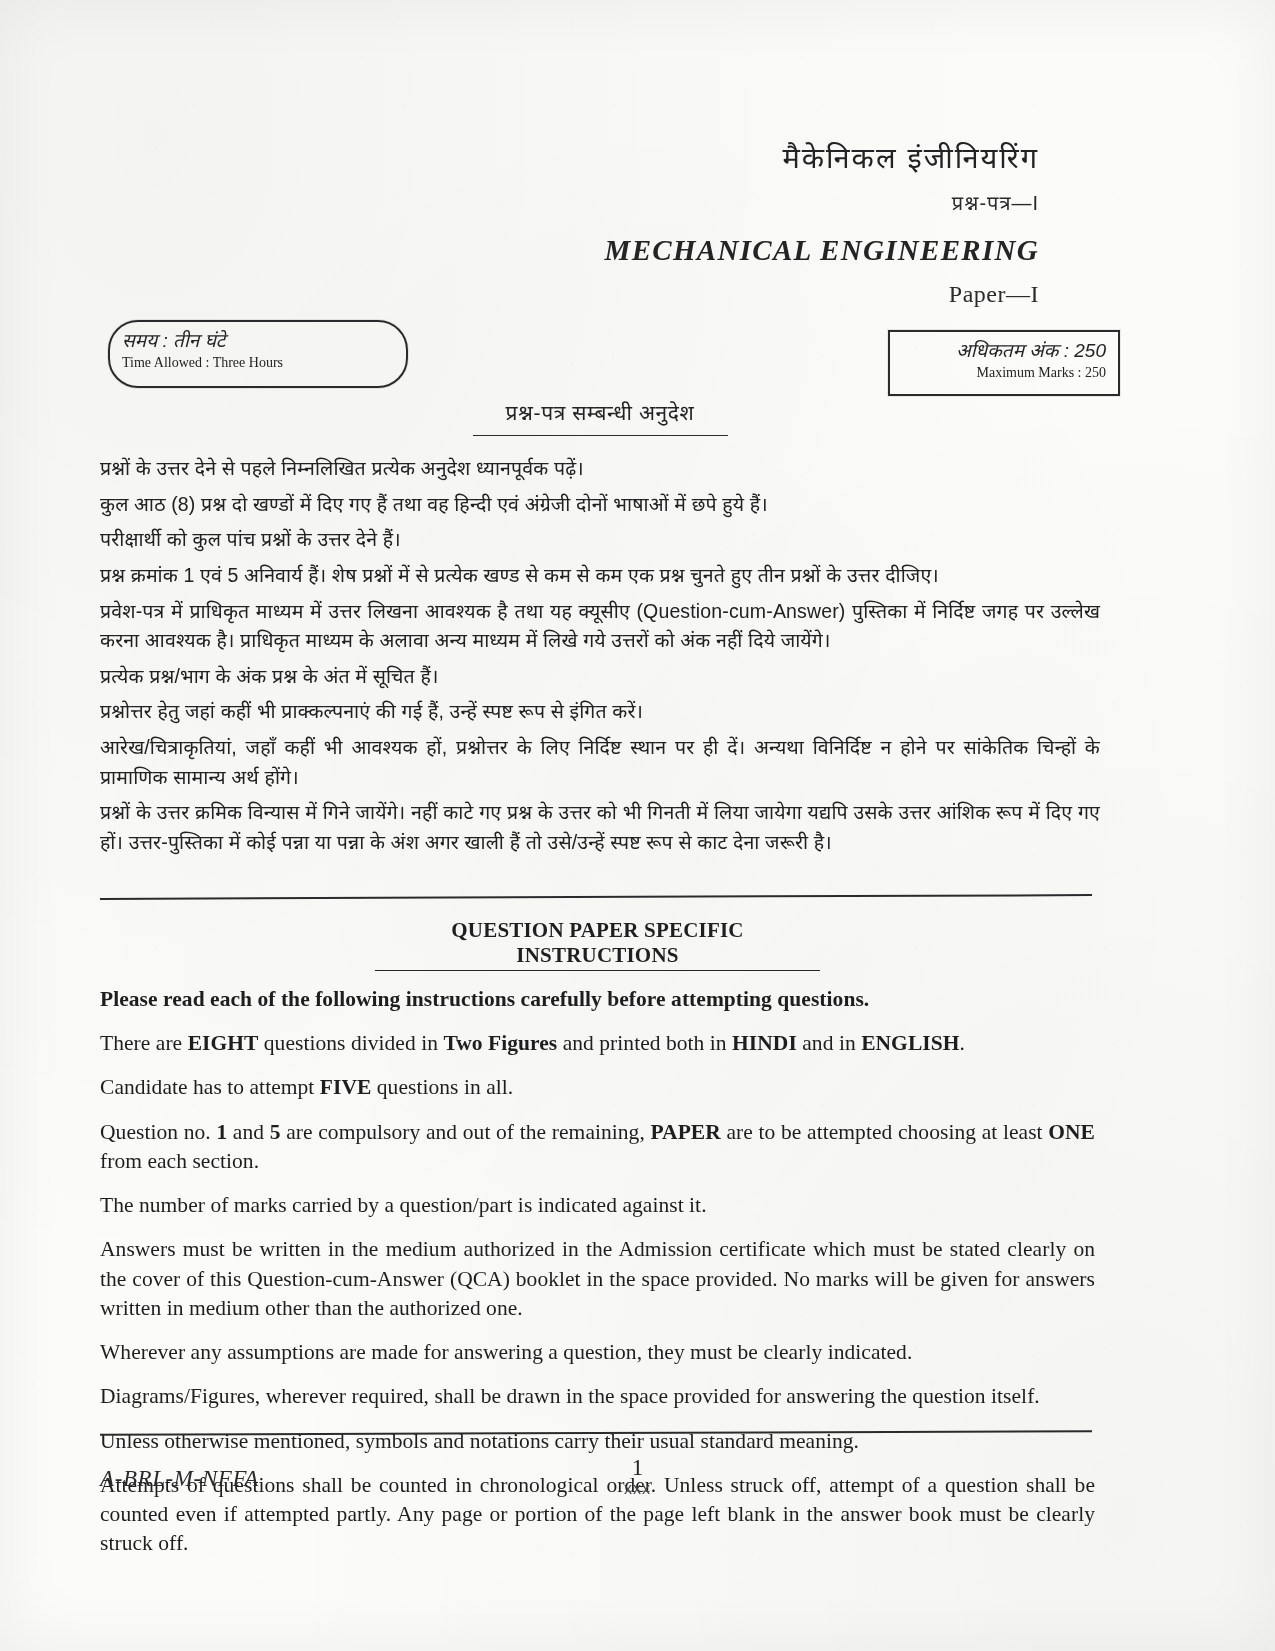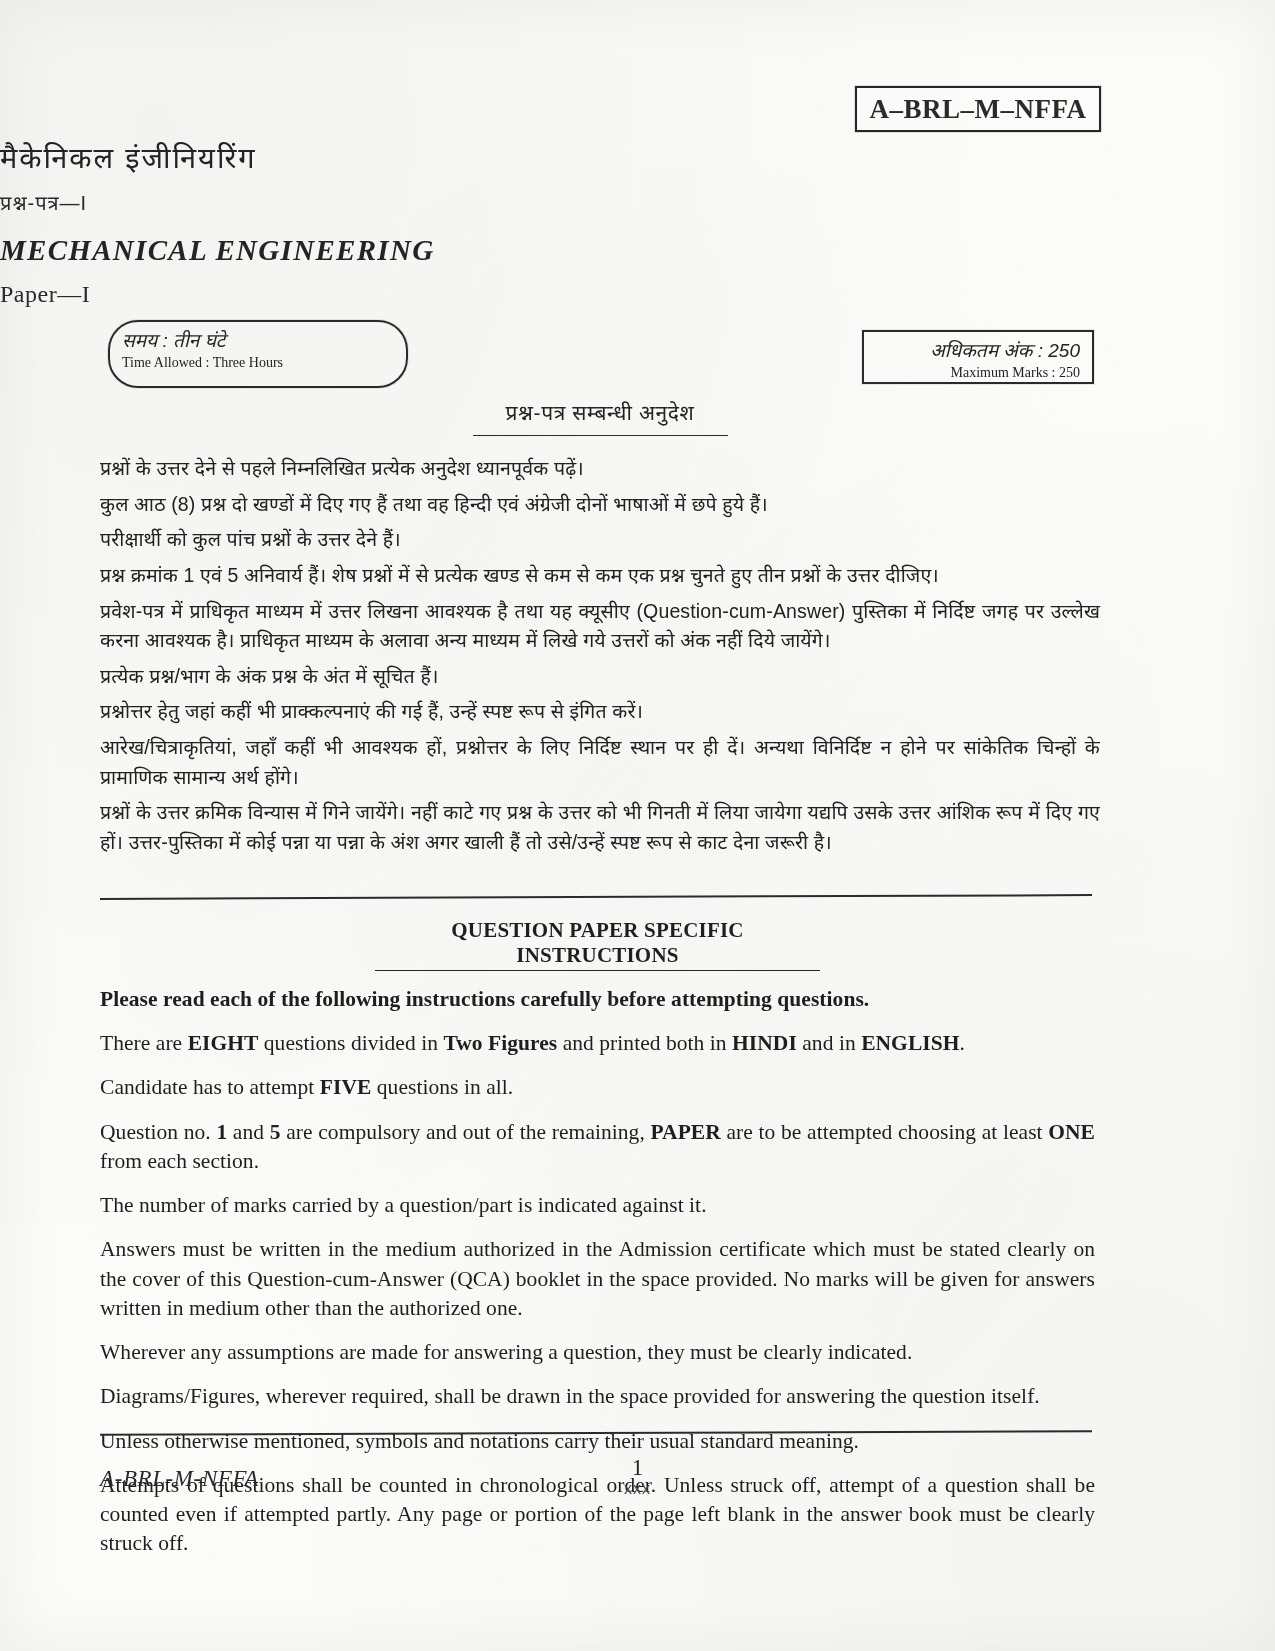--- a/index.html
+++ b/index.html
@@ -59,21 +59,21 @@
   .code-box .code-text {
     font-family: "Liberation Serif", serif;
     font-size: 27px;
     font-weight: 700;
     letter-spacing: .5px;
     color: #2a2a2a;
     white-space: nowrap;
   }
 
   
-  .header { position: absolute; top: 142px; left: 0; width: 1039px; text-align: left; }
+  .header { position: absolute; top: 142px; left: 0; width: 1039px; text-align: right; }
   .hi-title {
     font-family: "Liberation Sans", sans-serif;
     font-size: 29px;
     letter-spacing: 2px;
     color: #232323;
     line-height: 1.15;
     font-weight: 500;
   }
   .hi-sub {
     font-family: "Liberation Sans", sans-serif;
@@ -101,21 +101,21 @@
 
   
   .meta-box {
     position: absolute;
     border: 2px solid #2a2a2a;
     box-shadow: 0 0 0 1px rgba(0,0,0,.07);
     padding: 6px 12px 9px 12px;
     box-sizing: border-box;
   }
   .time-box { top: 320px; left: 108px; width: 300px; height: 68px; border-radius: 30px; }
-  .marks-box { top: 330px; left: 862px; width: 232px; height: 54px; text-align: right; padding-left: 8px; }
+  .marks-box { top: 330px; left: 888px; width: 232px; height: 66px; text-align: right; padding-left: 8px; }
 
   .meta-hi {
     font-family: "Liberation Sans", sans-serif;
     font-size: 19px;
     font-style: italic;
     color: #242424;
     line-height: 1.35;
     white-space: nowrap;
   }
   .meta-en {
@@ -218,23 +218,20 @@
     color: #4a4a4a;
     display: block;
     letter-spacing: 1px;
   }
 </style>
 </head>
 <body>
 
 <div class="page">
 
-  <div class="code-box">
-    <span class="code-text">A–BRL–M–NFFA</span>
-  </div>
 
   <div class="header">
     <div class="hi-title">मैकेनिकल  इंजीनियरिंग</div>
     <div class="hi-sub">प्रश्न-पत्र—I</div>
     <div class="en-title">MECHANICAL ENGINEERING</div>
     <div class="en-sub">Paper—I</div>
   </div>
 
   <div class="meta-box time-box">
     <div class="meta-hi">समय : तीन  घंटे</div>

